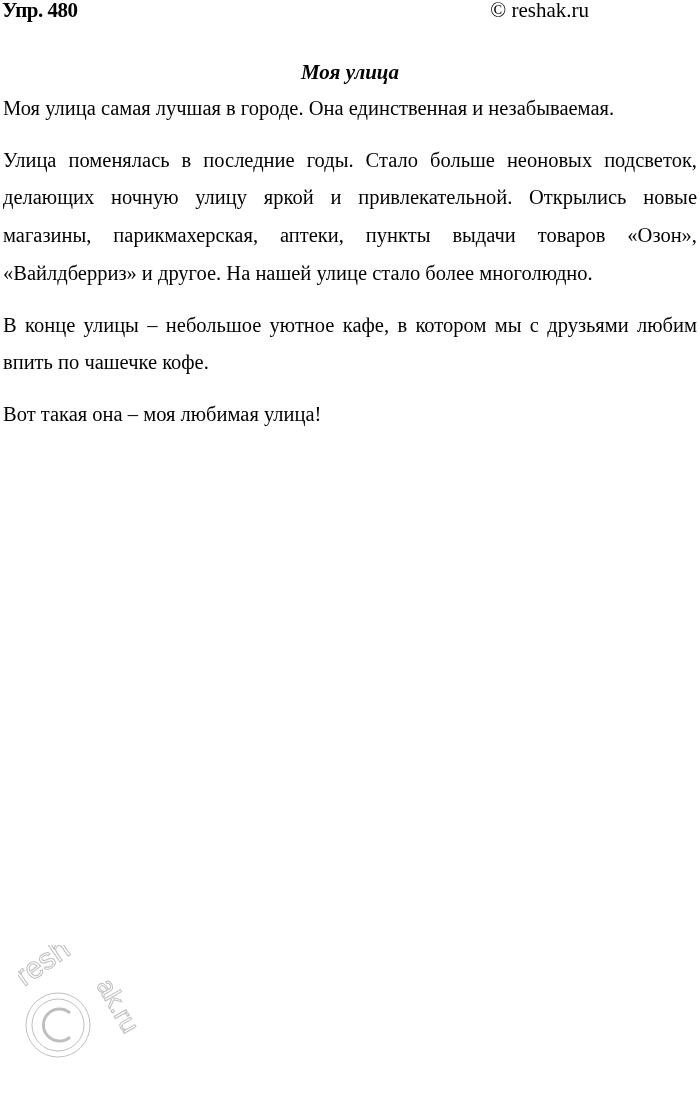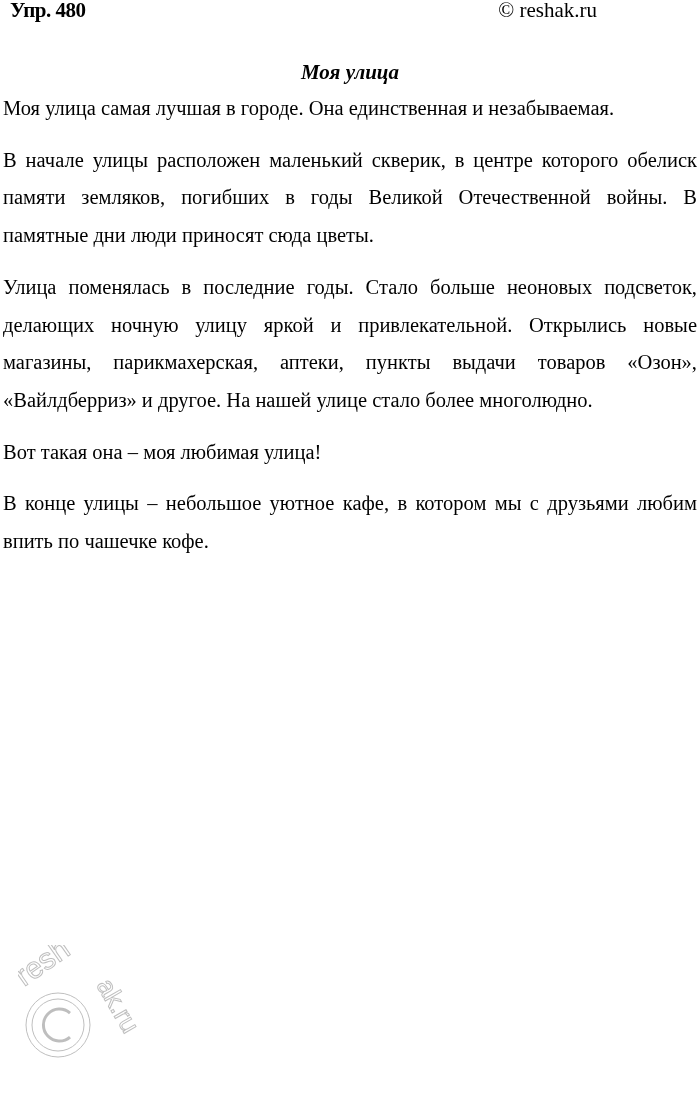--- a/index.html
+++ b/index.html
@@ -2,21 +2,21 @@
 <html><head>
 <meta charset="utf-8">
 <style>
   html, body { margin: 0; padding: 0; background: #ffffff; }
   body {
     width: 700px; height: 1102px; overflow: hidden; position: relative;
     font-family: "Liberation Serif", "DejaVu Serif", serif;
     color: #000;
   }
   .header {
-    position: absolute; left: 8px; top: 0; width: 592px; height: 30px;
+    position: absolute; left: 0; top: 0; width: 592px; height: 30px;
   }
   .ex-num {
     position: absolute; left: 2px; top: -2px;
     font-size: 21px; font-weight: bold; letter-spacing: -0.5px;
   }
   .copyright {
     position: absolute; right: 3px; top: -2px;
     font-size: 21px;
   }
   .title {
@@ -43,24 +43,23 @@
 
 <div class="header">
   <span class="ex-num">Упр. 480</span>
   <span class="copyright">© reshak.ru</span>
 </div>
 
 <div class="title">Моя улица</div>
 
 <div class="content">
   <p class="para">Моя улица самая лучшая в городе. Она единственная и незабываемая.</p>
-  <p class="para">В начале улицы расположен маленький скверик, в центре которого обелиск памяти земляков, погибших в годы Великой Отечественной войны. В памятные дни люди приносят сюда цветы.</p>
   <p class="para">Улица поменялась в последние годы. Стало больше неоновых подсветок, делающих ночную улицу яркой и привлекательной. Открылись новые магазины, парикмахерская, аптеки, пункты выдачи товаров «Озон», «Вайлдберриз» и другое. На нашей улице стало более многолюдно.</p>
+  <p class="para">В конце улицы – небольшое уютное кафе, в котором мы с друзьями любим впить по чашечке кофе.</p>
   <p class="para">Вот такая она – моя любимая улица!</p>
-  <p class="para">В конце улицы – небольшое уютное кафе, в котором мы с друзьями любим впить по чашечке кофе.</p>
 </div>
 
 <div class="watermark">
   <svg width="120" height="140" viewBox="0 0 120 140">
     <g fill="none" stroke="#8a8a8a" stroke-width="1">
       <circle cx="40" cy="80" r="32"></circle>
       <circle cx="40" cy="80" r="26"></circle>
       <path d="M52 68 A16 16 0 1 0 52 92" stroke-width="3"></path>
     </g>
     <text x="0" y="0" transform="translate(6,42) rotate(-35)" font-family="Liberation Sans, sans-serif" font-size="30" fill="none" stroke="#8a8a8a" stroke-width="1">resh</text>

